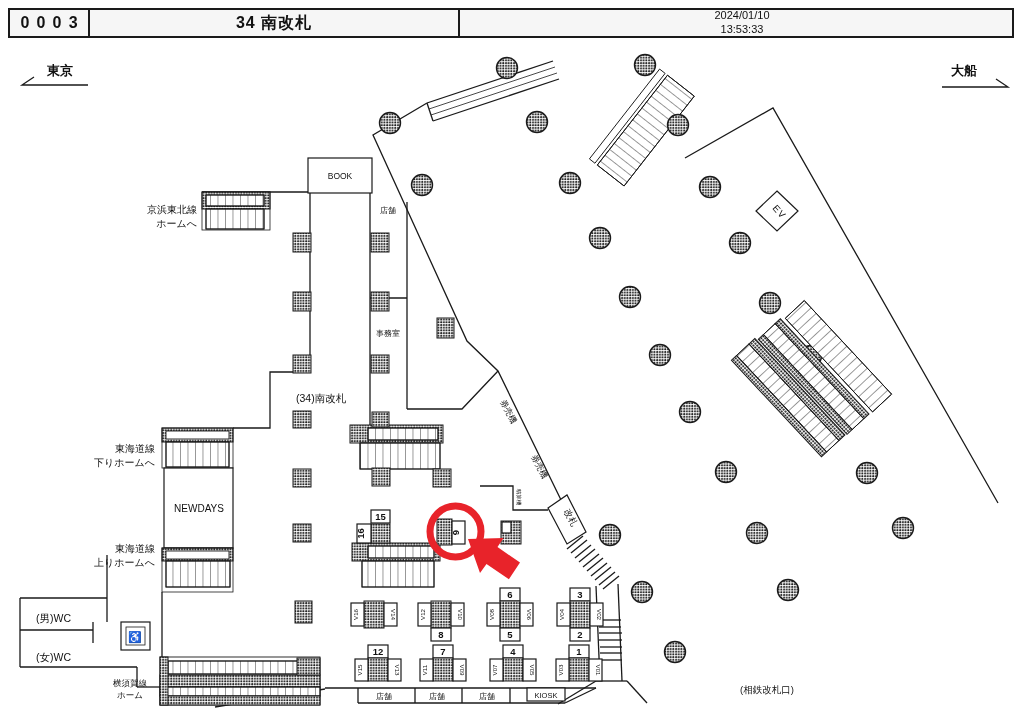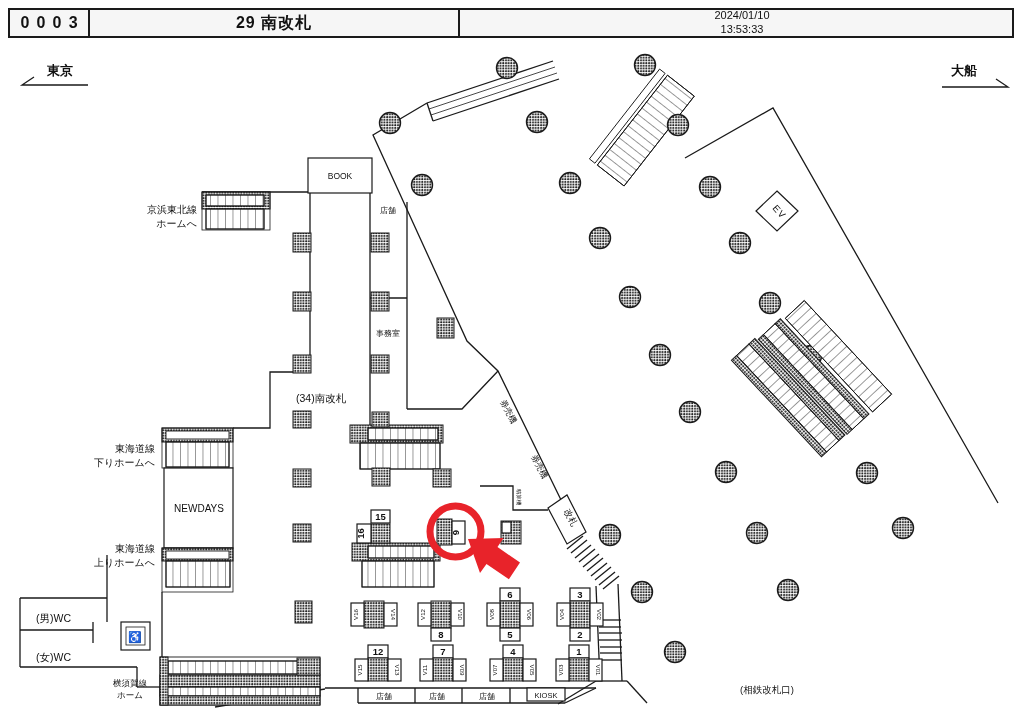--- a/index.html
+++ b/index.html
@@ -28,21 +28,21 @@
   .vlab{font-size:6.2px;text-anchor:middle;}
   .maplab{font-size:10px;}
 </style>
 </head>
 <body>
 
 <div id="stage">
 
   <div class="hdr">
     <div class="cell c-code">0003</div>
-    <div class="cell c-title">29 南改札</div>
+    <div class="cell c-title">34 南改札</div>
     <div class="cell c-dt">
       <span>2024/01/10</span>
       <span>13:53:33</span>
     </div>
   </div>
 
   <svg width="1024" height="708" viewBox="0 0 1024 708">
     <defs>
       <pattern id="hatch" width="2.7" height="2.7" patternUnits="userSpaceOnUse">
         <rect width="2.7" height="2.7" fill="#fff"></rect>

